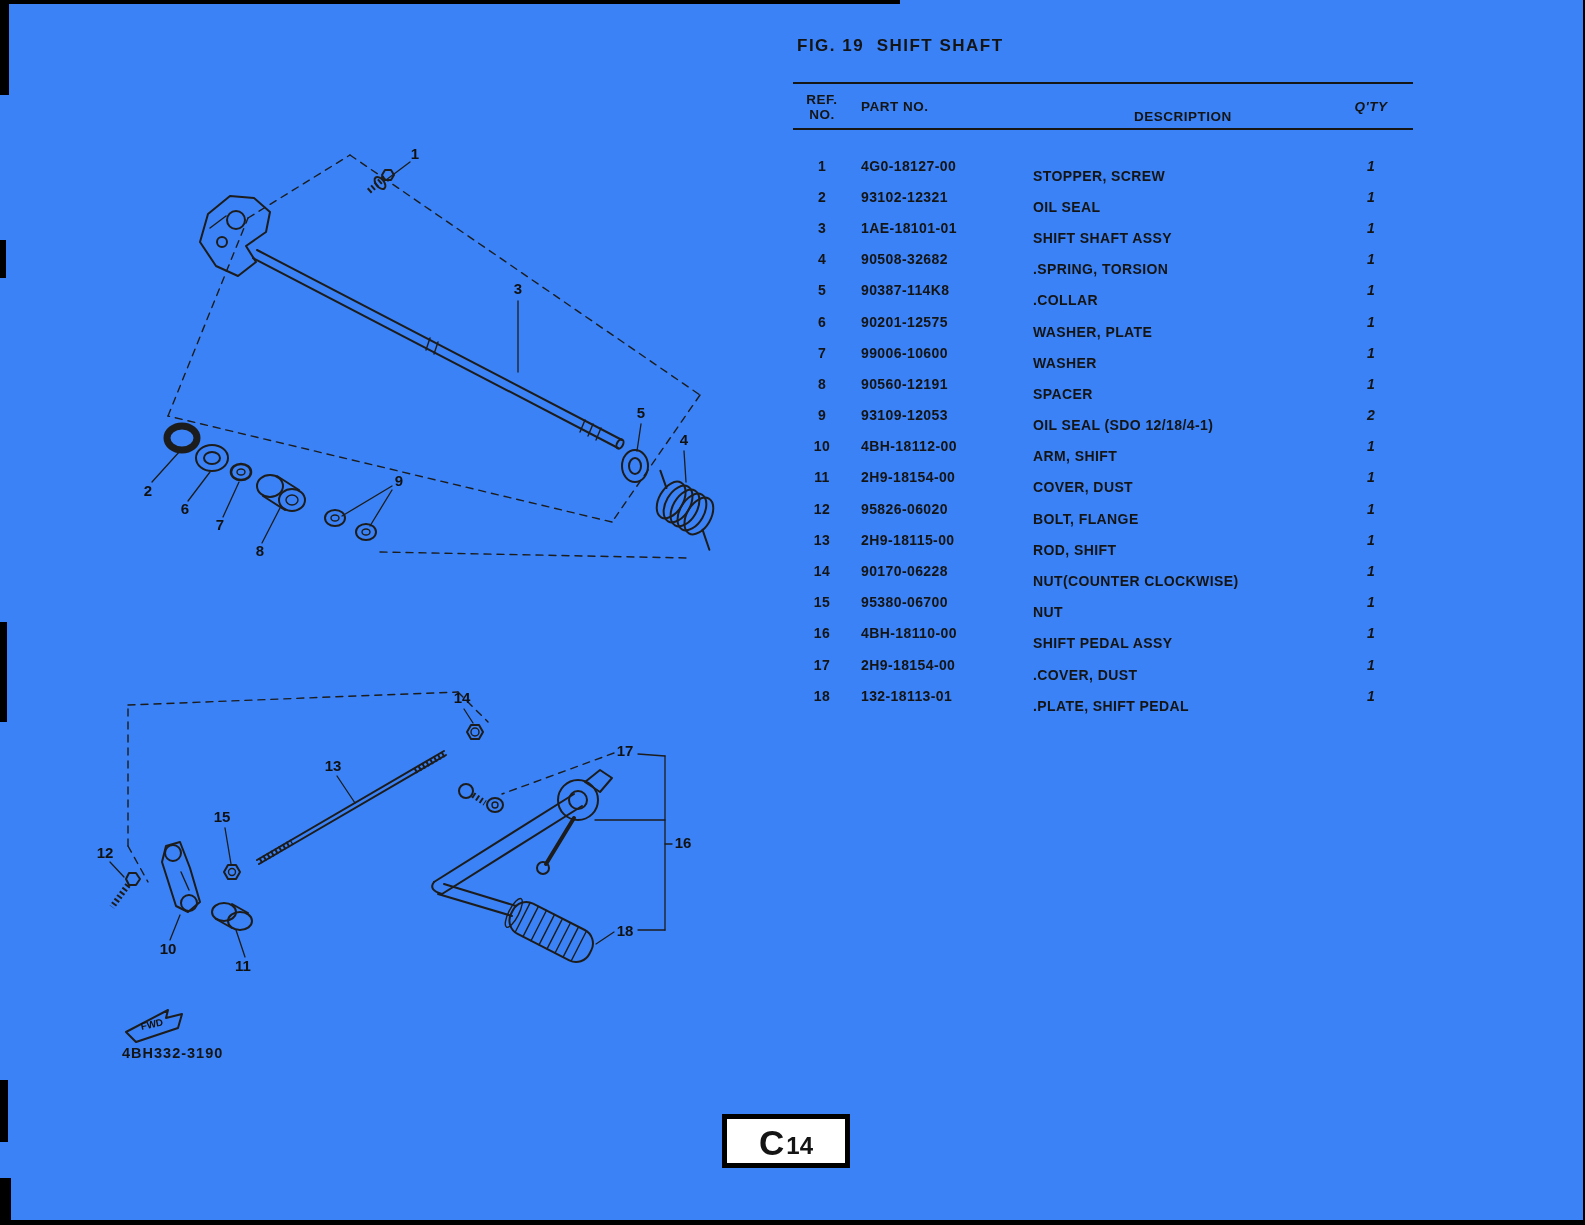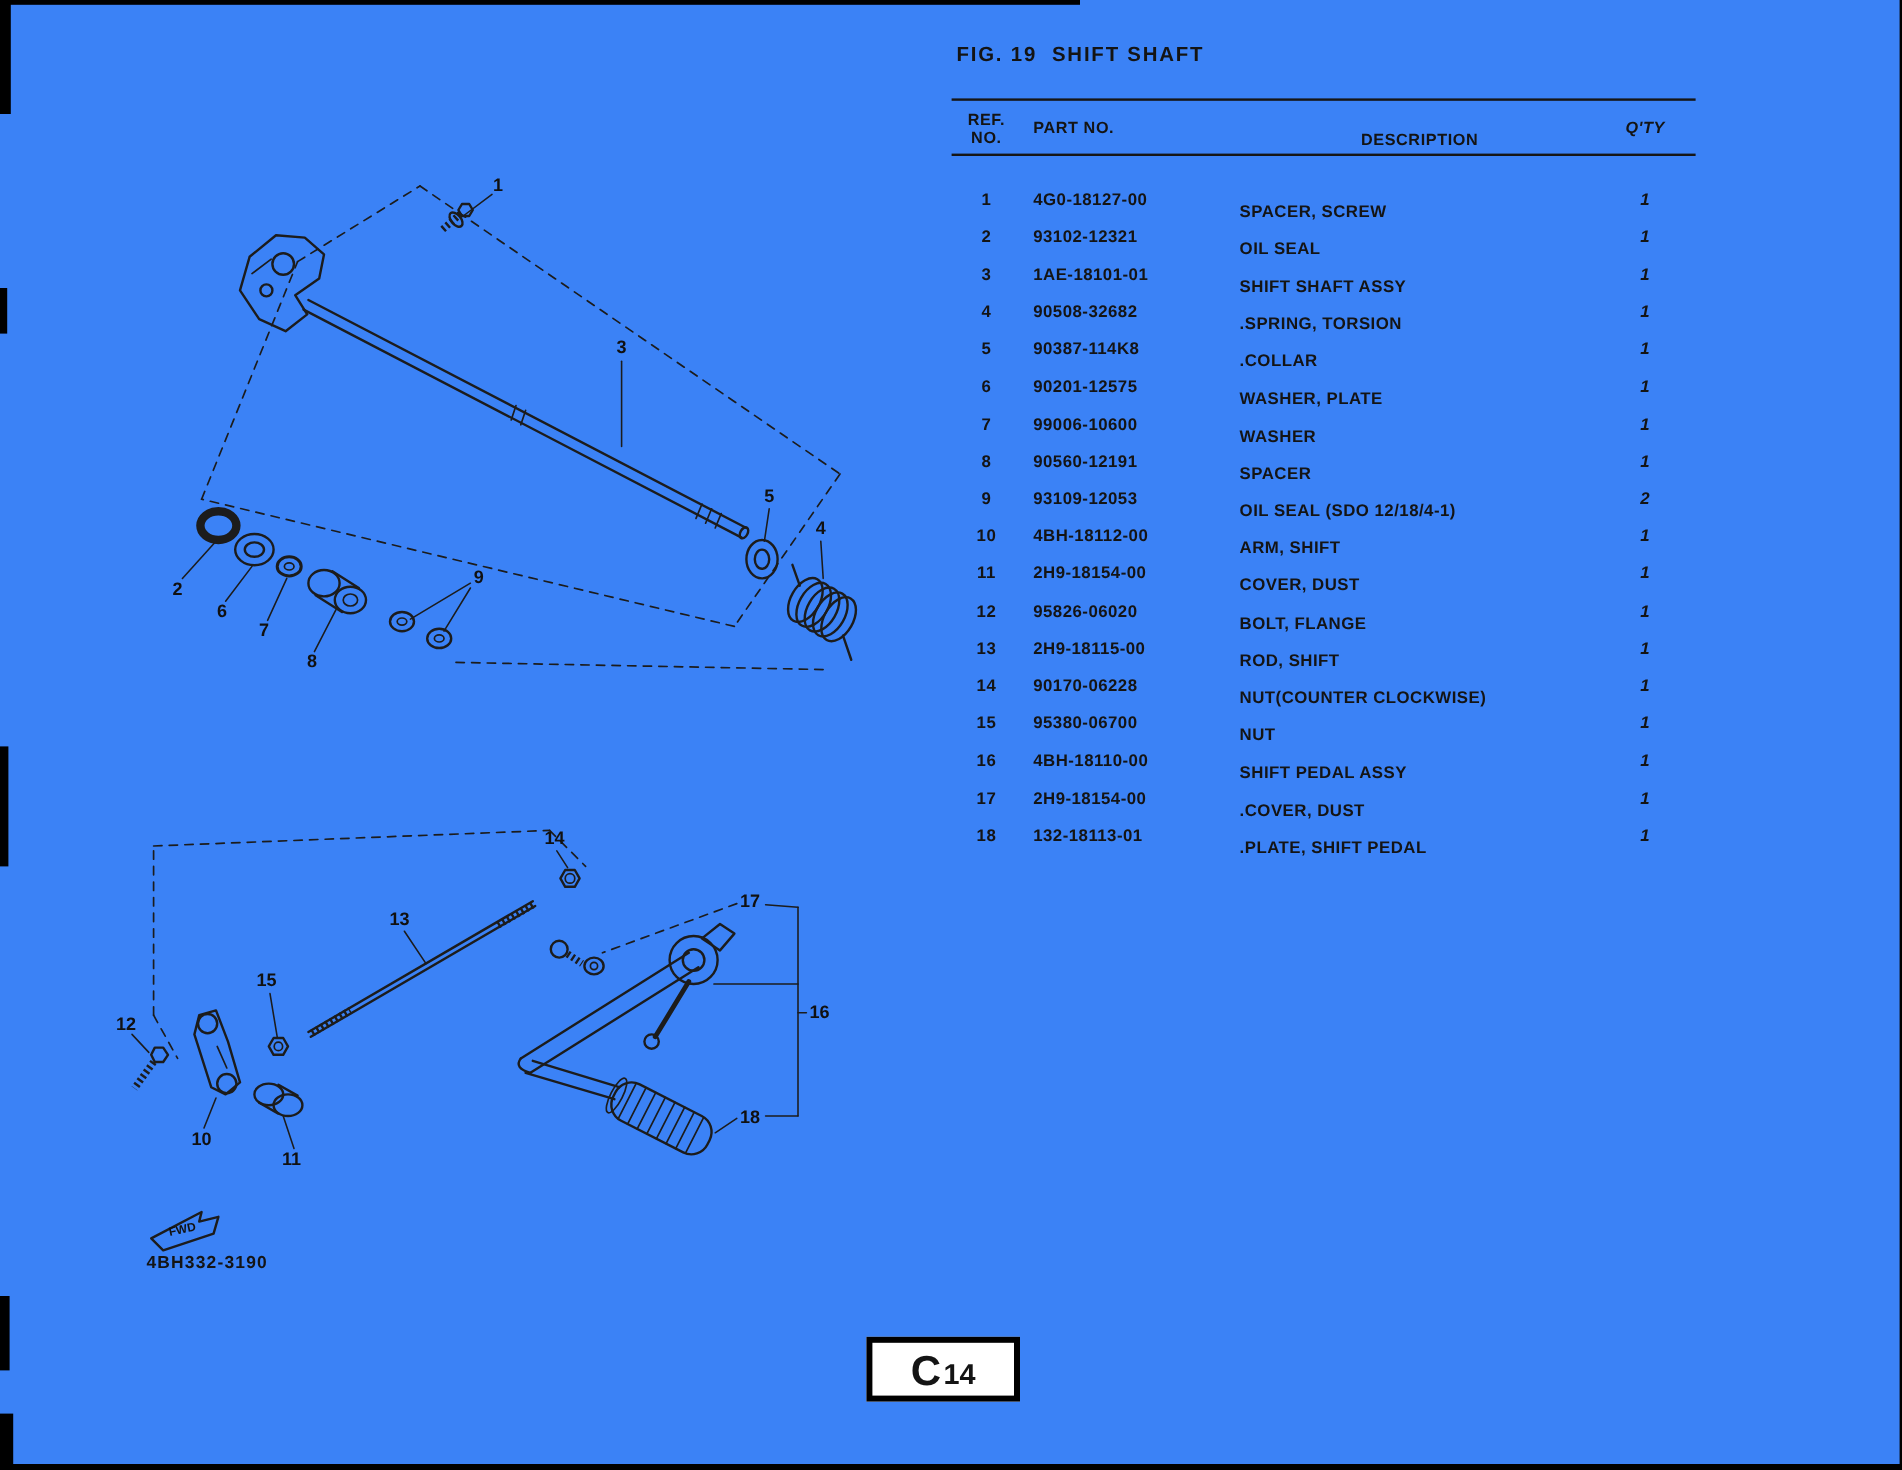--- a/index.html
+++ b/index.html
@@ -88,21 +88,21 @@
       </div>
       <div class="th c-part">PART NO.</div>
       <div class="th c-desc">DESCRIPTION</div>
       <div class="th c-qty">Q'TY</div>
     </div>
     <div class="rule"></div>
     <div class="tbody">
         <div class="trow">
           <div class="cell c-ref">1</div>
           <div class="cell c-part">4G0-18127-00</div>
-          <div class="cell c-desc">SPACER, SCREW</div>
+          <div class="cell c-desc">STOPPER, SCREW</div>
           <div class="cell c-qty">1</div>
         </div>
         <div class="trow">
           <div class="cell c-ref">2</div>
           <div class="cell c-part">93102-12321</div>
           <div class="cell c-desc">OIL SEAL</div>
           <div class="cell c-qty">1</div>
         </div>
         <div class="trow">
           <div class="cell c-ref">3</div>

